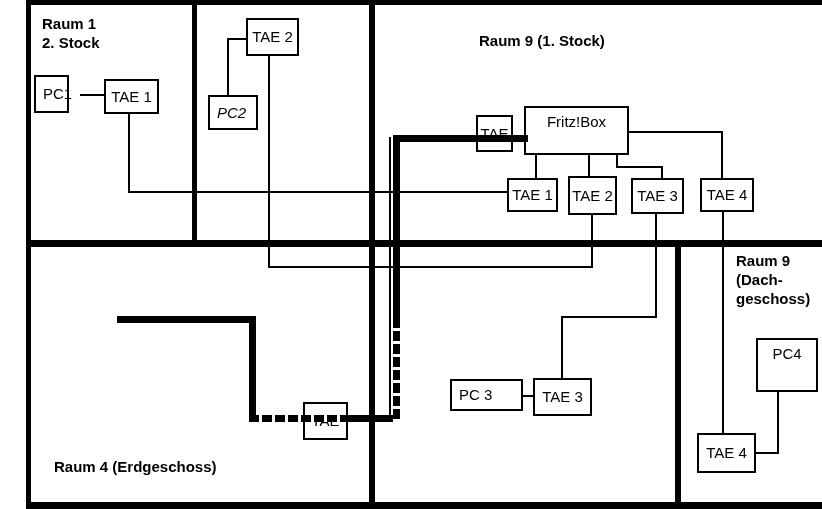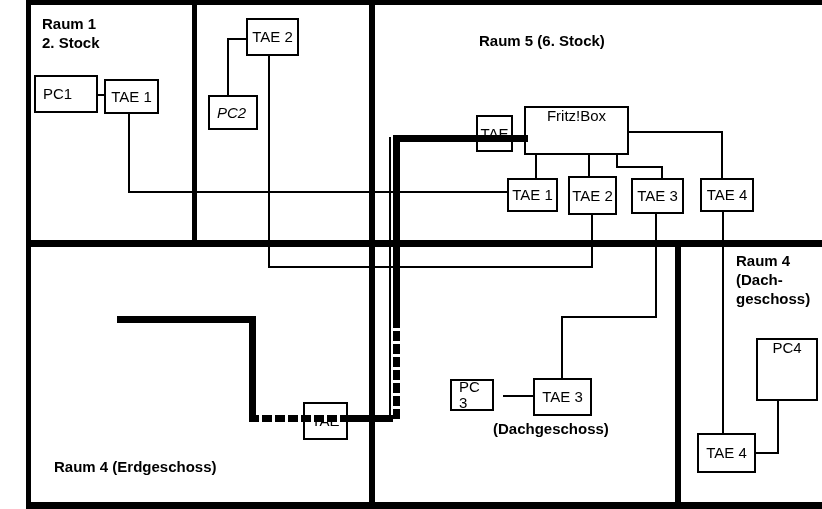--- a/index.html
+++ b/index.html
@@ -9,42 +9,42 @@
   }
   .wall{position:absolute;background:#000;z-index:1;}
   .room-label{position:absolute;z-index:2;font-weight:bold;font-size:15px;line-height:19px;white-space:pre;}
   .wire{position:absolute;background:#000;z-index:3;}
   .node{
     position:absolute;z-index:4;background:#fff;border:2px solid #000;box-sizing:border-box;
     display:flex;align-items:center;justify-content:center;font-size:15px;line-height:16px;
   }
   .node.round{border-radius:0;}
   .node.align-left{justify-content:flex-start;padding-left:7px;}
-  .node.align-center-top{align-items:flex-start;}
+  .node.align-center-top{align-items:flex-start;padding-top:6px;}
   .cable{position:absolute;background:#000;z-index:5;}
   .cable.dash-h{background:repeating-linear-gradient(90deg,#000 0 10px,#fff 10px 13px);}
   .cable.dash-v{background:repeating-linear-gradient(180deg,#000 0 10px,#fff 10px 13px);}
 </style>
 </head>
 <body>
 
 <div id="stage" style="width: 822px; height: 509px; margin-left: 26px;">
     <div class="wall" style="left: 0px; top: 0px; width: 822px; height: 5px;"></div>
     <div class="wall" style="left: 0px; top: 0px; width: 5px; height: 509px;"></div>
     <div class="wall" style="left: 817px; top: 0px; width: 5px; height: 509px;"></div>
     <div class="wall" style="left: 0px; top: 502px; width: 822px; height: 7px;"></div>
     <div class="wall" style="left: 166px; top: 0px; width: 5px; height: 247px;"></div>
     <div class="wall" style="left: 343px; top: 0px; width: 6px; height: 509px;"></div>
     <div class="wall" style="left: 649px; top: 240px; width: 6px; height: 269px;"></div>
     <div class="wall" style="left: 0px; top: 240px; width: 822px; height: 7px;"></div>
     <div class="room-label" style="left: 16px; top: 14px;"><div>Raum 1</div><div>2. Stock</div></div>
-    <div class="room-label" style="left: 453px; top: 31px;"><div>Raum 5 (6. Stock)</div></div>
+    <div class="room-label" style="left: 453px; top: 31px;"><div>Raum 9 (1. Stock)</div></div>
     <div class="room-label" style="left: 28px; top: 457px;"><div>Raum 4 (Erdgeschoss)</div></div>
-    <div class="room-label" style="left: 467px; top: 419px;"><div>(Dachgeschoss)</div></div>
-    <div class="room-label" style="left: 710px; top: 251px;"><div>Raum 4</div><div>(Dach-</div><div>geschoss)</div></div>
+    <div class="room-label" style="left: 467px; top: 419px;"></div>
+    <div class="room-label" style="left: 710px; top: 251px;"><div>Raum 9</div><div>(Dach-</div><div>geschoss)</div></div>
     <div class="wire" style="left: 54px; top: 94px; width: 25px; height: 2px;"></div>
     <div class="wire" style="left: 102px; top: 113px; width: 2px; height: 80px;"></div>
     <div class="wire" style="left: 102px; top: 191px; width: 380px; height: 2px;"></div>
     <div class="wire" style="left: 201px; top: 38px; width: 20px; height: 2px;"></div>
     <div class="wire" style="left: 201px; top: 38px; width: 2px; height: 58px;"></div>
     <div class="wire" style="left: 242px; top: 55px; width: 2px; height: 213px;"></div>
     <div class="wire" style="left: 242px; top: 266px; width: 325px; height: 2px;"></div>
     <div class="wire" style="left: 565px; top: 214px; width: 2px; height: 54px;"></div>
     <div class="wire" style="left: 509px; top: 154px; width: 2px; height: 25px;"></div>
     <div class="wire" style="left: 562px; top: 154px; width: 2px; height: 23px;"></div>
@@ -61,21 +61,21 @@
     <div class="wire" style="left: 751px; top: 391px; width: 2px; height: 63px;"></div>
     <div class="wire" style="left: 729px; top: 452px; width: 24px; height: 2px;"></div>
     <div class="wire" style="left: 363px; top: 137px; width: 2px; height: 278px;"></div>
     <div class="cable" style="left: 90.5px; top: 315.5px; width: 139px; height: 7px;"></div>
     <div class="cable" style="left: 222.5px; top: 315.5px; width: 7px; height: 106px;"></div>
     <div class="cable dash-h" style="left: 222.5px; top: 414.5px; width: 107px; height: 7px;"></div>
     <div class="cable" style="left: 319.5px; top: 414.5px; width: 54px; height: 7px;"></div>
     <div class="cable dash-v" style="left: 366.5px; top: 317.5px; width: 7px; height: 104px;"></div>
     <div class="cable" style="left: 366.5px; top: 134.5px; width: 7px; height: 193px;"></div>
     <div class="cable" style="left: 366.5px; top: 134.5px; width: 135px; height: 7px;"></div>
-    <div class="node align-left" style="left: 8px; top: 75px; width: 64px; height: 38px;">
+    <div class="node align-left" style="left: 8px; top: 75px; width: 35px; height: 38px;">
       <span>PC1</span>
     </div>
     <div class="node round" style="left: 78px; top: 79px; width: 55px; height: 35px;">
       <span>TAE 1</span>
     </div>
     <div class="node round" style="left: 220px; top: 18px; width: 53px; height: 38px;">
       <span>TAE 2</span>
     </div>
     <div class="node align-left" style="left: 182px; top: 95px; width: 50px; height: 35px; font-style: italic;">
       <span>PC2</span>
@@ -94,25 +94,25 @@
     </div>
     <div class="node round" style="left: 605px; top: 178px; width: 53px; height: 36px;">
       <span>TAE 3</span>
     </div>
     <div class="node round" style="left: 674px; top: 178px; width: 54px; height: 34px;">
       <span>TAE 4</span>
     </div>
     <div class="node round" style="left: 277px; top: 402px; width: 45px; height: 38px;">
       <span>TAE</span>
     </div>
-    <div class="node align-left" style="left: 424px; top: 379px; width: 44px; height: 32px;">
+    <div class="node align-left" style="left: 424px; top: 379px; width: 73px; height: 32px;">
       <span>PC 3</span>
     </div>
     <div class="node round" style="left: 507px; top: 378px; width: 59px; height: 38px;">
       <span>TAE 3</span>
     </div>
-    <div class="node align-center-top" style="left: 730px; top: 338px; width: 62px; height: 63px;">
+    <div class="node align-center-top" style="left: 730px; top: 338px; width: 62px; height: 54px;">
       <span>PC4</span>
     </div>
     <div class="node round" style="left: 671px; top: 433px; width: 59px; height: 40px;">
       <span>TAE 4</span>
     </div>
   </div>
 
 </body></html>

